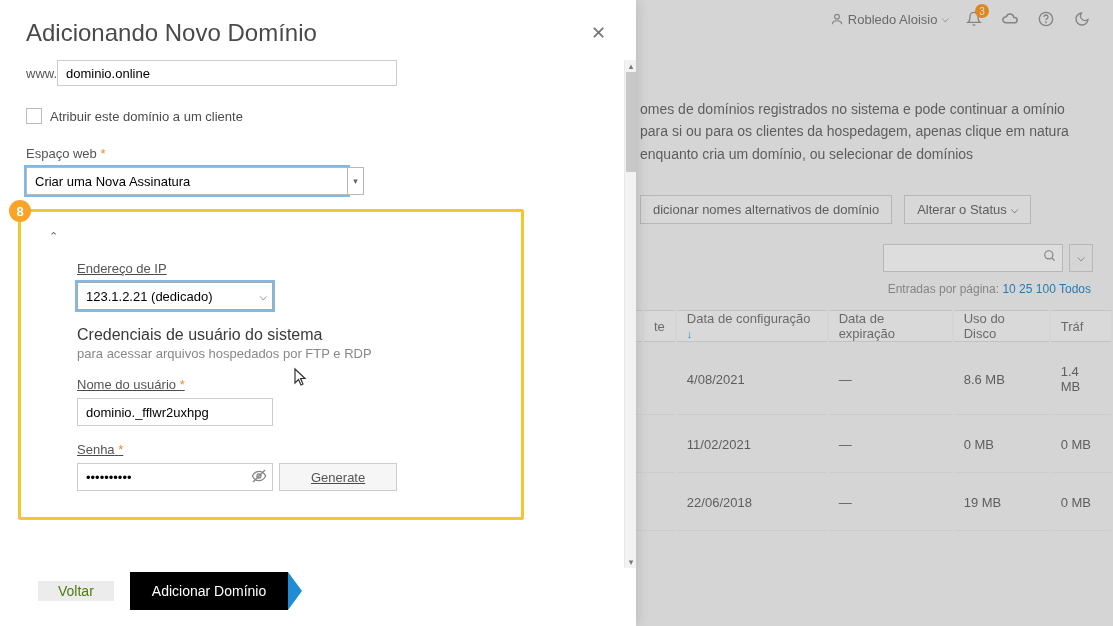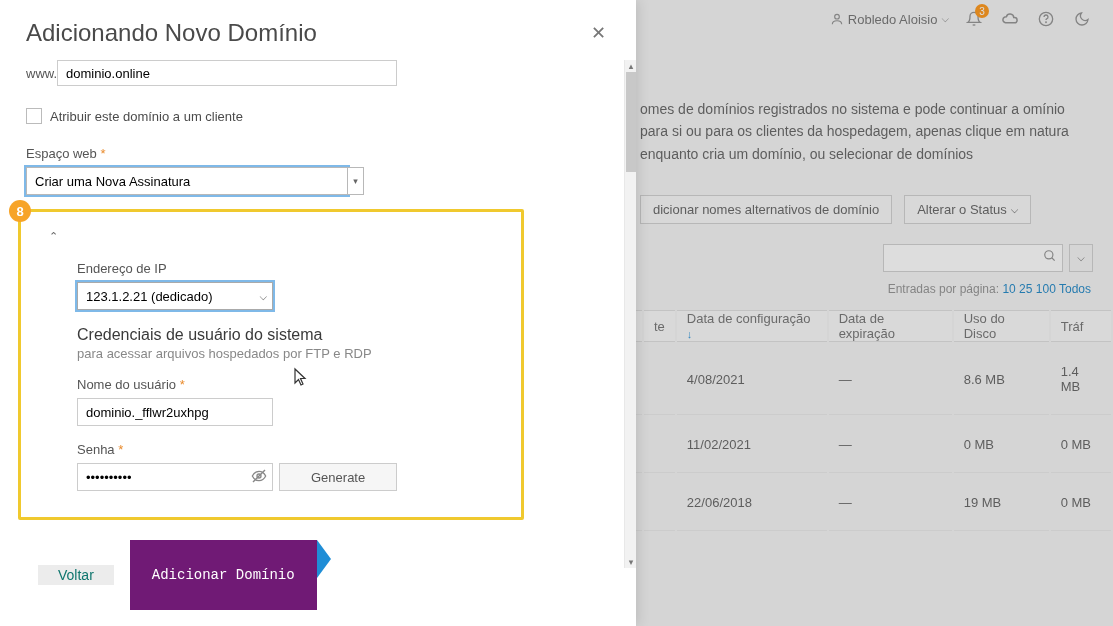--- a/index.html
+++ b/index.html
@@ -245,21 +245,21 @@
   align-items: center;
   gap: 10px;
   margin-bottom: 18px;
 }
 .chevron { font-size: 11px; color: #666; }
 .section-title {
   font-size: 18px;
   font-weight: 500;
   color: #3a3a3a;
 }
-.sub-field { margin-left: 28px; margin-bottom: 16px; }
+.sub-field { margin-left: 28px; margin-bottom: 16px; text-decoration: underline; }
 .sub-label { font-size: 13px; color: #555; margin-bottom: 6px; display:block; }
 .ip-select {
   width: 196px;
   border: 1px solid #aaa;
   outline: 2px solid #7fb9e8;
   padding: 5px 24px 5px 8px;
   font-size: 13px;
   height: 28px;
   background: #fff;
   position: relative;
@@ -325,31 +325,30 @@
   display: flex;
   align-items: center;
   gap: 16px;
   border-top: 0;
 }
 .back-btn {
   background: #ececec;
   border: none;
   padding: 2px 20px;
   font-size: 14px;
-  color: #0f766e;
+  color: #4d7c0f;
   position: relative;
 }
 .fwd-btn {
-  background: #701a75;
+  background: #000000;
   color: #fff;
   border: none;
-  padding: 27px 22px;
+  padding: 11px 22px;
   font-size: 14px;
   position: relative;
-  font-family: Liberation Mono, monospace;
 }
 .fwd-btn::after {
   content: "";
   position: absolute;
   right: -14px; top: 0;
   border-top: 19px solid transparent;
   border-bottom: 19px solid transparent;
   border-left: 14px solid #1f8dd6;
 }
 </style>

